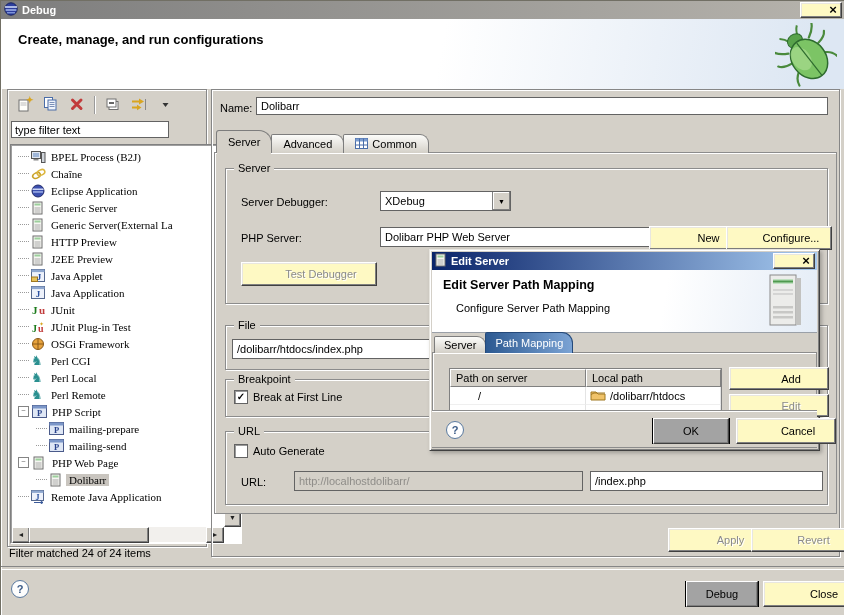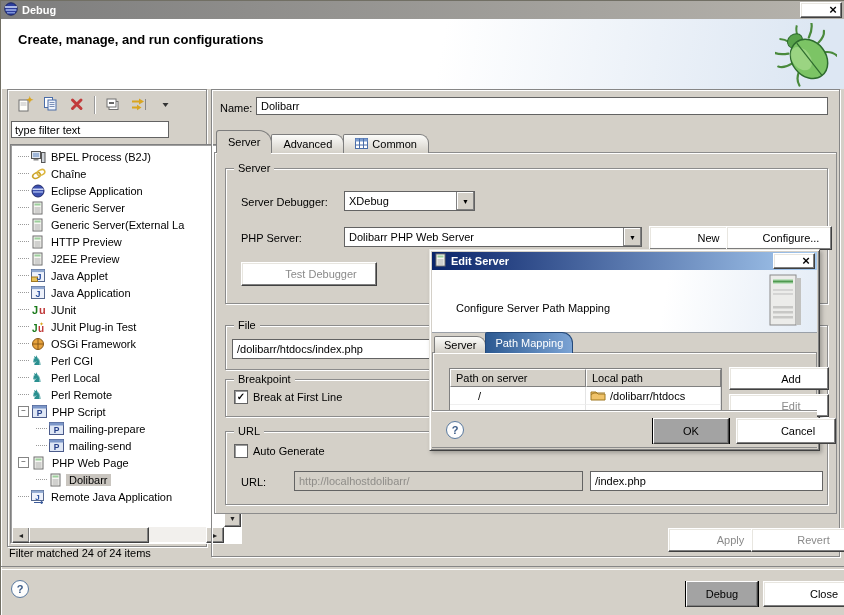--- a/index.html
+++ b/index.html
@@ -1,20 +1,20 @@
 <!DOCTYPE html>
 <html><head>
 <meta charset="utf-8">
 <style>
   html,body{margin:0;padding:0;background:#9a9a9a;}
   #root{position:relative;width:844px;height:615px;background:#d4d0c8;
         font-family:"Liberation Sans",sans-serif;font-size:11px;color:#000;
         overflow:hidden;border:1px solid #716f64;box-shadow:inset 1px 1px 0 #fff;}
   
-  .raised{background:#ffffff;border:1px solid;border-color:#ffffff #404040 #404040 #ffffff;
+  .raised{background:#fef9c3;border:1px solid;border-color:#ffffff #404040 #404040 #ffffff;
           box-shadow:inset -1px -1px 0 #808080,inset 1px 1px 0 #e8e6e0;padding-left:24px;}
   .raised.dis{color:#8a8a8a;text-shadow:1px 1px 0 #fff;}
   .btn{display:flex;align-items:center;justify-content:center;cursor:default;user-select:none;}
   .btn.focusd{border:1px solid #000;box-shadow:none;}
   .btn.focusd .inner{width:100%;height:100%;display:flex;align-items:center;justify-content:center;
           border:1px solid;border-color:#ffffff #404040 #404040 #ffffff;
           box-shadow:inset -1px -1px 0 #808080;background:#a3a3a3;}
   .etched{border:1px solid #868686;box-shadow:inset 1px 1px 0 #fff,1px 1px 0 #fff;}
   .group{position:absolute;border:1px solid #8c8c8c;box-shadow:inset 1px 1px 0 #fff,1px 1px 0 #fff;}
   .legend{position:absolute;top:-7px;left:8px;background:#d4d0c8;padding:0 4px;}
@@ -31,21 +31,21 @@
   .banner .bigtitle{position:absolute;left:9px;top:13px;font-size:13px;font-weight:bold;margin-left:8px;}
   .bug{position:absolute;right:8px;top:4px;}
   
   .leftpanel{position:absolute;left:6px;top:88px;width:198px;height:456px;background:#d4d0c8;}
   .toolbar{position:absolute;left:2px;top:2px;right:2px;height:26px;display:flex;align-items:center;gap:4px;padding-left:4px;}
   .tbtn{width:22px;height:22px;display:flex;align-items:center;justify-content:center;}
   .tb-sep{width:1px;height:18px;background:#9a9a9a;border-right:1px solid #fff;margin:0 2px;}
   .filterbox{position:absolute;left:3px;top:31px;width:158px;height:17px;border:1px solid #636363;background:#fff;
     font-size:11px;padding:1px 3px;box-sizing:border-box;}
   .treebox{position:absolute;left:2px;top:54px;width:232px;height:400px;background:#fff;
-    border:1px solid;border-color:#808080 #fff #fff #808080;box-shadow:inset 1px 1px 0 rgba(64,64,64,.5);box-sizing:border-box;}
+    border:1px solid;border-color:#808080 #fff #fff #808080;box-shadow:inset 1px 1px 0 rgba(64,64,64,.5);box-sizing:border-box;font-family:Liberation Serif, serif;}
   .treerows{position:absolute;left:0;top:0;right:17px;bottom:16px;overflow:hidden;padding-top:3px;}
   .tree-row{height:17px;display:flex;align-items:center;padding-left:7px;white-space:nowrap;overflow:hidden;}
   .t-ind{width:18px;flex:0 0 18px;}
   .t-dash{width:11px;flex:0 0 11px;border-top:1px dotted #9a9a9a;margin-right:2px;}
   .t-exp{width:9px;height:9px;flex:0 0 9px;border:1px solid #848484;background:#fff;font-size:8px;line-height:7px;
          text-align:center;margin-right:3px;color:#333;}
   .t-ico{width:17px;flex:0 0 17px;display:flex;align-items:center;}
   .t-lab{padding:0 3px;}
   .t-lab.sel{background:#c9c5bf;}
   
@@ -62,21 +62,21 @@
   .namerow-label{position:absolute;left:8px;top:12px;}
   .namefield{position:absolute;left:44px;top:7px;width:572px;height:18px;border:1px solid #636363;background:#fff;
     padding:1px 4px;box-sizing:border-box;}
   .tabsrow{position:absolute;left:4px;top:41px;height:22px;display:flex;align-items:flex-end;z-index:2;}
   .tab{height:18px;display:flex;align-items:center;gap:4px;padding:0 11px;background:linear-gradient(#fcfcfa,#d4d0c8);
        border:1px solid #7d7d7d;border-bottom:none;border-radius:2px 9px 0 0;margin-right:-1px;position:relative;}
   .tab.active{height:22px;background:#d4d0c8;z-index:3;border-radius:3px 13px 0 0;box-shadow:0 2px 0 -1px #d4d0c8;}
   .tabclient{position:absolute;left:2px;top:62px;width:621px;height:360px;border:1px solid #8c8c8c;
        box-shadow:inset 1px 1px 0 #fff;background:#d4d0c8;}
   .rowlabel{position:absolute;}
-  .combo{position:absolute;height:20px;background:#fff;border:1px solid #636363;box-sizing:border-box;display:flex;align-items:center;}
+  .combo{position:absolute;height:20px;background:#fff;border:1px solid #636363;box-sizing:border-box;display:flex;align-items:center;margin-left:36px;}
   .combo .val{flex:1;padding:0 4px;white-space:nowrap;overflow:hidden;}
   .combo .drop{width:17px;height:100%;display:flex;align-items:center;justify-content:center;
        background:#d4d0c8;border-left:1px solid #808080;box-shadow:inset -1px -1px 0 #808080,inset 1px 1px 0 #fff;font-size:7px;}
   .cb{width:12px;height:12px;background:#fff;border:1px solid #636363;box-shadow:inset 1px 1px 0 #9a9a9a;
       display:inline-flex;align-items:center;justify-content:center;font-size:10px;font-weight:bold;}
   .cb.on::before{content:"✓";margin-top:-1px;}
   .textfield{position:absolute;height:20px;border:1px solid #636363;background:#fff;padding:1px 4px;box-sizing:border-box;}
   .textfield.disfield{background:#d4d0c8;color:#8f8d89;}
   
   .dialog{position:absolute;left:428px;top:248px;width:389px;height:200px;background:#d4d0c8;z-index:10;
@@ -530,20 +530,21 @@
             <rect x="3.5" y="2.5" width="6" height="2" fill="#9ccf9c"></rect>
             <line x1="3.5" y1="7" x2="9.5" y2="7" stroke="#aaa"></line>
             <line x1="3.5" y1="9" x2="9.5" y2="9" stroke="#aaa"></line>
             <line x1="3.5" y1="11" x2="9.5" y2="11" stroke="#aaa"></line>
           </svg>
       </span>
       <span>Edit Server</span>
       <div class="xbtn raised btn"></div>
     </div>
     <div class="dlg-banner">
+      <h2>Edit Server Path Mapping</h2>
       <p>Configure Server Path Mapping</p>
       <span class="dlg-tower">
         <svg width="36" height="54">
             <rect x="1" y="1" width="26" height="50" fill="#ececea" stroke="#8a8a8a"></rect>
             <rect x="4" y="5" width="20" height="5" fill="#bfe0bf"></rect>
             <rect x="4" y="6.5" width="20" height="2" fill="#4f9a4f"></rect>
             <line x1="4" y1="16" x2="24" y2="16" stroke="#bdbdbd"></line>
             <line x1="4" y1="20" x2="24" y2="20" stroke="#bdbdbd"></line>
             <rect x="4" y="32" width="20" height="2.5" fill="#c8c8c6"></rect>
             <rect x="4" y="37" width="20" height="2.5" fill="#c8c8c6"></rect>

